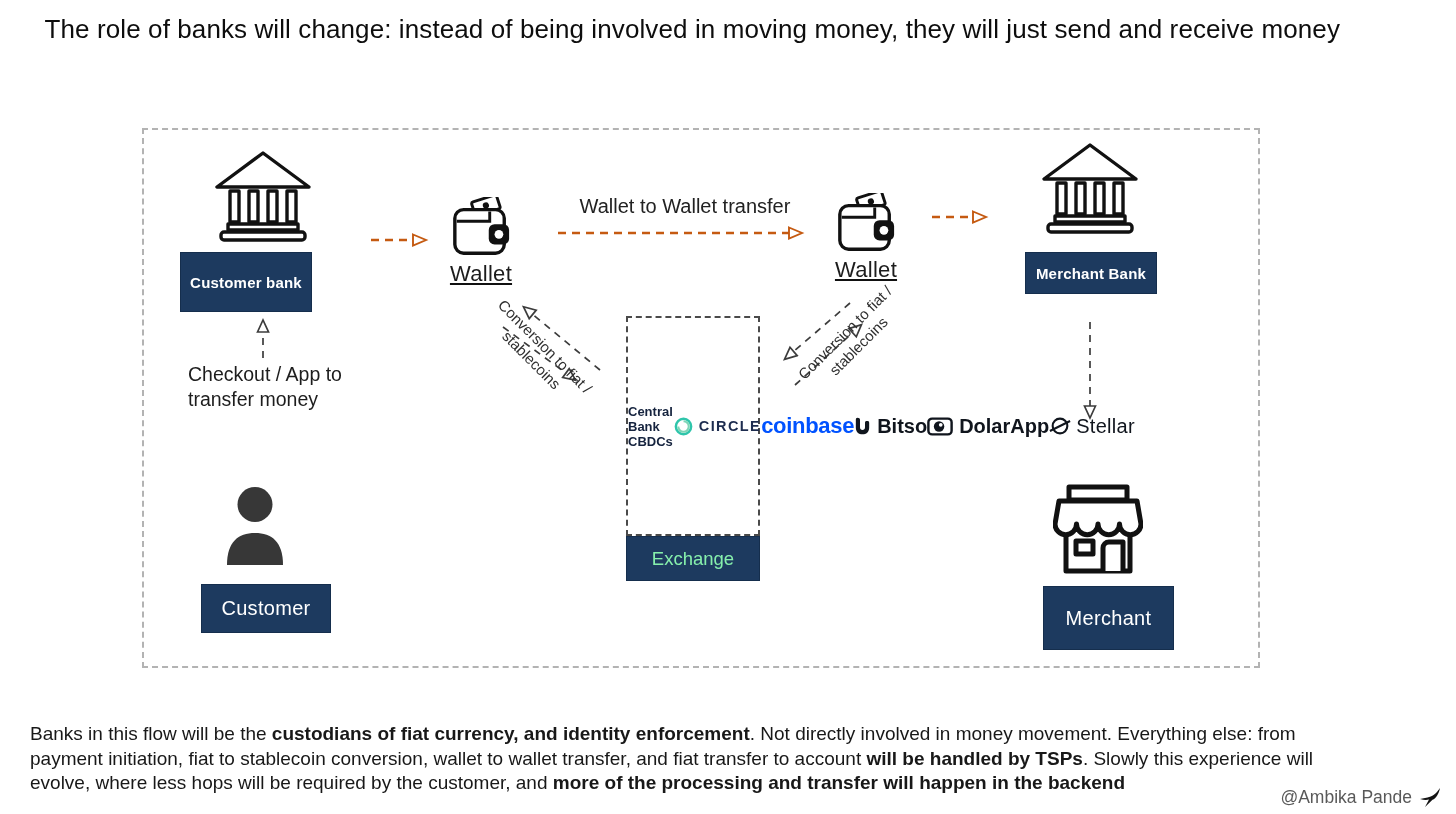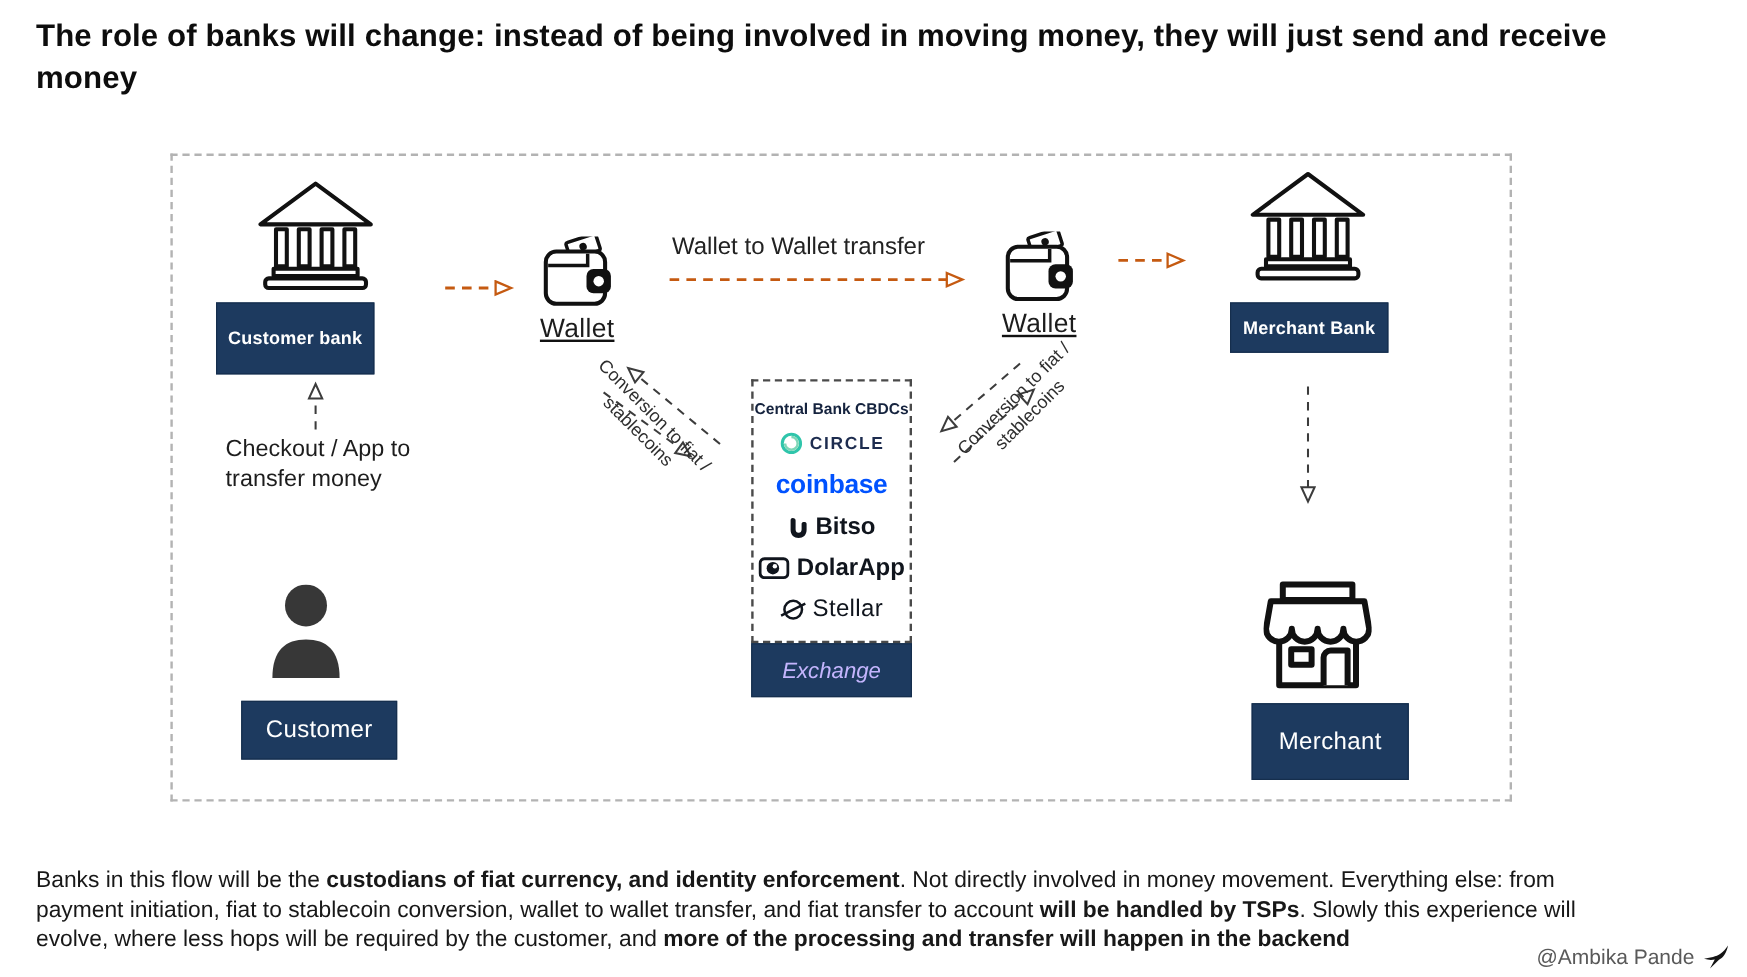--- a/index.html
+++ b/index.html
@@ -1,60 +1,60 @@
 <!DOCTYPE html>
 <html style="--navy: #1d3a5f; --orange: #c55a11; --coinbase_blue: #0052ff; --circle_teal: #2fc5ab;"><head>
 <meta charset="utf-8">
 <style>
   html,body{margin:0;padding:0;background:#fff;}
   .canvas{position:relative;width:1456px;height:814px;background:#fff;overflow:hidden;
           font-family:"Liberation Sans",sans-serif;color:#111;}
   .abs{position:absolute;}
 
   
-  .title{left:30px;top:12px;width:1310px;font-size:26px;line-height:35px;font-weight:700;color:#0d0d0d;letter-spacing:.1px;}
+  .title{left:30px;top:12px;width:1310px;font-size:26px;line-height:35px;font-weight:400;color:#0d0d0d;letter-spacing:.1px;text-align:right;}
 
   
   .frame{left:142px;top:128px;width:1118px;height:540px;border:2px dashed #b3b3b3;box-sizing:border-box;}
 
   
   .overlay{left:0;top:0;width:1456px;height:814px;pointer-events:none;}
   .dash-dark{fill:none;stroke:#3c3c3c;stroke-width:1.7;stroke-dasharray:7 6;}
   .dash-orange{fill:none;stroke:var(--orange,#c55a11);stroke-width:2.4;stroke-dasharray:8 6;}
 
   
   .tag{background:var(--navy,#1d3a5f);color:#fff;display:flex;align-items:center;justify-content:center;
        box-sizing:border-box;border:1px solid #152e4d;}
   .tag-sm{font-size:15px;font-weight:600;letter-spacing:.2px;}
   .tag-lg{font-size:20px;font-weight:400;letter-spacing:.3px;margin-left:11px;}
 
   .icon-group{display:flex;flex-direction:column;align-items:center;text-decoration:underline;}
   .wallet-label{font-size:22px;color:#1c1c1c;margin-top:2px;letter-spacing:.3px;}
 
-  .transfer-label{left:560px;top:195px;width:250px;font-size:20px;color:#222;}
+  .transfer-label{left:560px;top:195px;width:250px;text-align:center;font-size:20px;color:#222;}
 
   .checkout-text{left:188px;top:362px;width:190px;font-size:19.5px;line-height:25px;color:#1d1d1d;}
 
   .rot-label{width:160px;text-align:center;font-size:15px;line-height:18.5px;color:#2e2e2e;}
   .rot-l{left:458px;top:335px;transform:rotate(45deg);}
   .rot-r{left:772px;top:321px;transform:rotate(-45deg);}
 
   
   .exchange{left:626px;top:316px;width:134px;}
-  .exchange-list{height:220px;border:2px dashed #4a4a4a;box-sizing:border-box;display:flex;flex-direction:column;
+  .exchange-list{height:220px;border:2px dashed #4a4a4a;box-sizing:border-box;display:flex;flex-direction:row;
                  align-items:center;justify-content:space-evenly;padding:4px 0;background:#fff;}
   .exch-header{font-size:13px;font-weight:700;color:#15233e;}
   .prov{display:flex;align-items:center;justify-content:center;}
   .prov-circle{gap:5px;font-size:14.5px;font-weight:600;letter-spacing:1.4px;color:#1d2c4f;}
   .prov-coinbase{font-size:22px;font-weight:700;color:var(--coinbase_blue,#0052ff);letter-spacing:-.3px;}
   .prov-bitso{gap:6px;font-size:20px;font-weight:800;color:#10151d;}
   .prov-dolar{gap:6px;font-size:20px;font-weight:700;color:#10151d;}
   .prov-stellar{gap:5px;font-size:20px;font-weight:400;color:#10151d;letter-spacing:.3px;}
-  .exchange-bar{height:45px;background:var(--navy,#1d3a5f);color:#c4b5fd;font-size:18.5px;display:flex;
-                align-items:center;justify-content:center;border:1px solid #152e4d;box-sizing:border-box;font-style:italic;}
+  .exchange-bar{height:45px;background:var(--navy,#1d3a5f);color:#86efac;font-size:18.5px;display:flex;
+                align-items:center;justify-content:center;border:1px solid #152e4d;box-sizing:border-box;}
 
   
   .para{left:30px;top:722px;width:1340px;font-size:19px;line-height:24.7px;color:#181818;}
   .para b{font-weight:700;}
 
   .sig{right:14px;bottom:6px;display:flex;align-items:center;gap:6px;color:#595959;font-size:17.5px;}
 </style>
 </head>
 <body>
 

